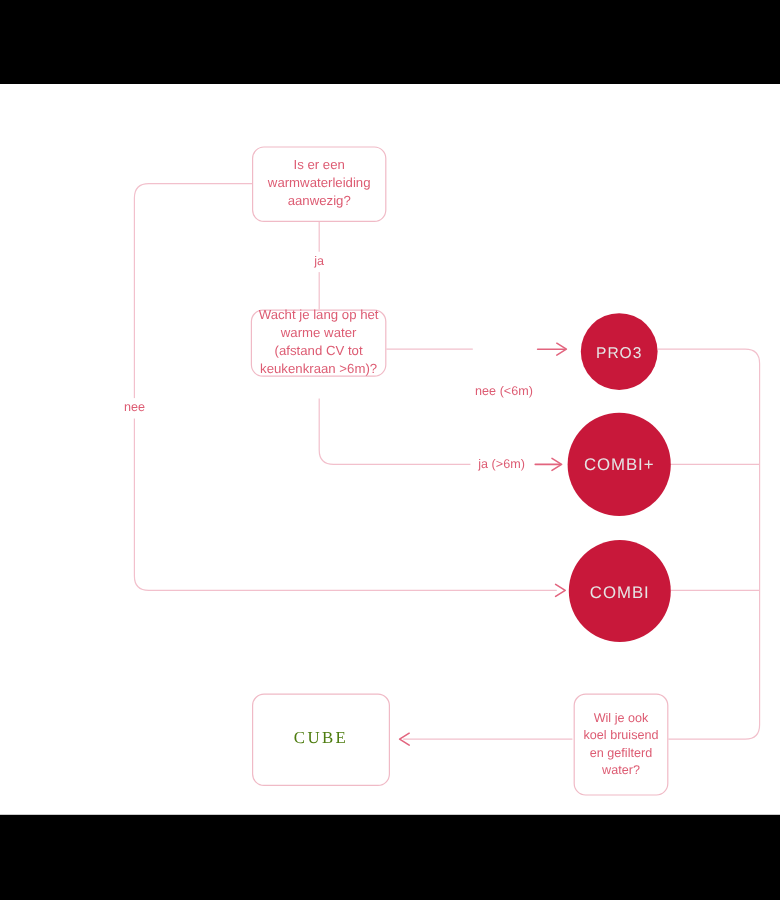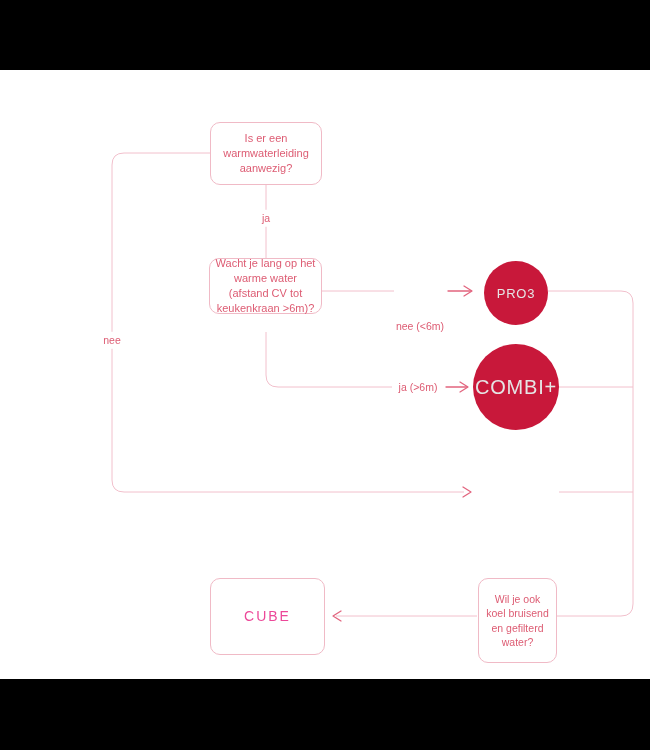--- a/index.html
+++ b/index.html
@@ -12,28 +12,28 @@
   .letterbox.top{top:0;height:70px;}
   .letterbox.bottom{top:679px;height:71px;}
   svg.wires{position:absolute;left:0;top:0;width:650px;height:750px;pointer-events:none;}
   .qbox{
     position:absolute;box-sizing:border-box;
     border:1px solid #f0bac6;border-radius:10px;background:#ffffff;
     display:flex;align-items:center;justify-content:center;text-align:center;
     color:#dd5c73;font-size:11px;line-height:1.35;padding:4px 5px;
   }
   .qbox.small{font-size:10.5px;}
-  .qbox.result{font-size:14px;letter-spacing:2px;color:#ec4899;}
+  .qbox.result{font-size:14px;letter-spacing:2px;color:#4d7c0f;font-family:Liberation Serif, serif;}
   .node-circle{
     position:absolute;border-radius:50%;background:#c8183a;
     display:flex;align-items:center;justify-content:center;
     color:#e5e5e5;letter-spacing:0.8px;
   }
   .node-circle.sm{font-size:13px;}
-  .node-circle.lg{font-size:20px;}
+  .node-circle.lg{font-size:14px;}
   .edge-label{
     position:absolute;transform:translate(-50%,-50%);
     background:#ffffff;color:#dd5c73;font-size:10.5px;
     padding:3px 4px;white-space:nowrap;line-height:1;
   }
 </style>
 </head>
 <body>
 
 <div class="screen">
@@ -87,20 +87,23 @@
   </div>
 
   <div class="node-circle sm" style="left:484px;top:261px;width:64px;height:64px;">
     <span>PRO3</span>
   </div>
 
   <div class="node-circle lg" style="left:473px;top:344px;width:86px;height:86px;">
     <span>COMBI+</span>
   </div>
 
+  <div class="node-circle lg" style="left:474px;top:450px;width:85px;height:85px;">
+    <span>COMBI</span>
+  </div>
 
   <div class="qbox result" style="left:210px;top:578px;width:115px;height:77px;">
     <span>CUBE</span>
   </div>
 
   <span class="edge-label" style="left:266px;top:218px;text-align:right;">ja</span>
   <span class="edge-label" style="left:112px;top:316px;margin-top:24px;">nee</span>
   <span class="edge-label" style="left:420px;top:290px;margin-top:36px;">nee (&lt;6m)</span>
   <span class="edge-label" style="left:418px;top:387px;">ja (&gt;6m)</span>
 

